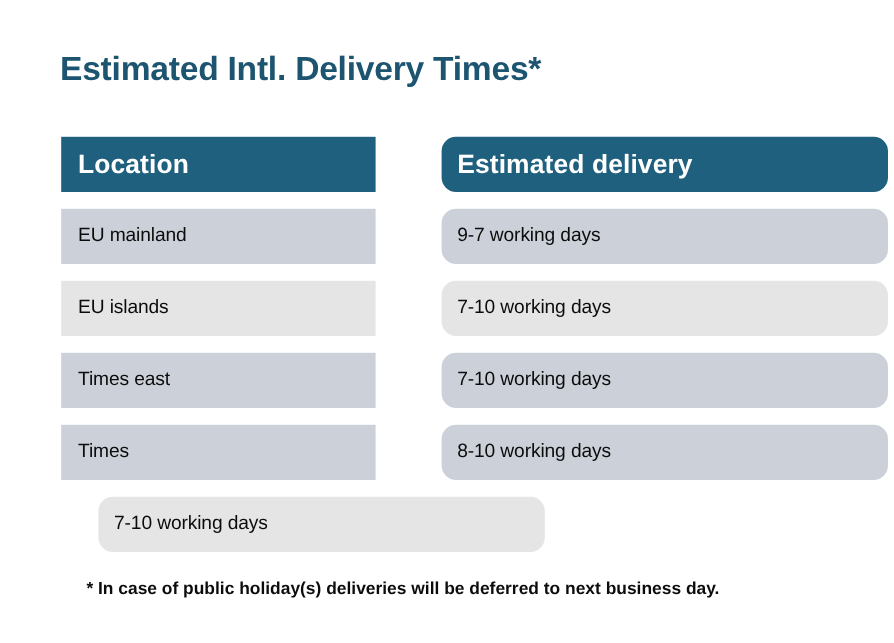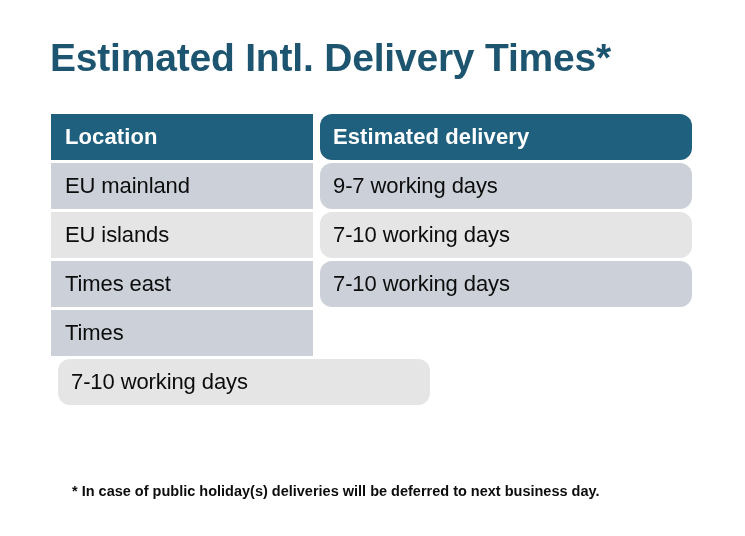--- a/index.html
+++ b/index.html
@@ -19,39 +19,40 @@
     width: 745px;
     height: 536px;
     background: #ffffff;
   }
 
   
   .title {
     position: absolute;
     left: 50px;
     top: 38px;
-    font-size: 39px;
+    font-size: 28px;
     line-height: 40px;
     font-weight: 700;
     letter-spacing: -0.2px;
     color: #1d5570;
     white-space: nowrap;
   }
 
   
   .table {
     position: absolute;
     left: 51px;
     top: 114px;
     width: 641px;
   }
   .row {
     display: flex;
     width: 100%;
-    margin-bottom: 3px;
+    margin-bottom: 14px;
+    gap: 24px;
   }
   .cell {
     box-sizing: border-box;
     display: flex;
     align-items: center;
   }
   .cell-loc {
     width: 262px;
     flex: 0 0 262px;
     padding-left: 14px;
@@ -79,21 +80,21 @@
     color: #ffffff;
     letter-spacing: 0.1px;
     white-space: nowrap;
   }
 
   
   .row-data .cell {
     height: 46px;
   }
   .row-data .cell span {
-    font-size: 22px;
+    font-size: 16px;
     font-weight: 400;
     color: #0c0c0c;
     letter-spacing: -0.1px;
     white-space: nowrap;
   }
   .row-data.shade-dark .cell {
     background: #ccd1d9;
   }
   .row-data.shade-light .cell {
     background: #e5e5e5;
@@ -159,20 +160,23 @@
         <span>7-10 working days</span>
       </div>
     </div>
 
 
     <div class="row row-data shade-dark">
       <div class="cell cell-loc">
         <span>Times</span>
       </div>
       <div class="cell-gap"></div>
+      <div class="cell cell-eta">
+        <span>8-10 working days</span>
+      </div>
     </div>
 
     <div class="row row-data shade-light">
       <div class="cell-gap"></div>
       <div class="cell cell-eta">
         <span>7-10 working days</span>
       </div>
     </div>
 
   </div>

